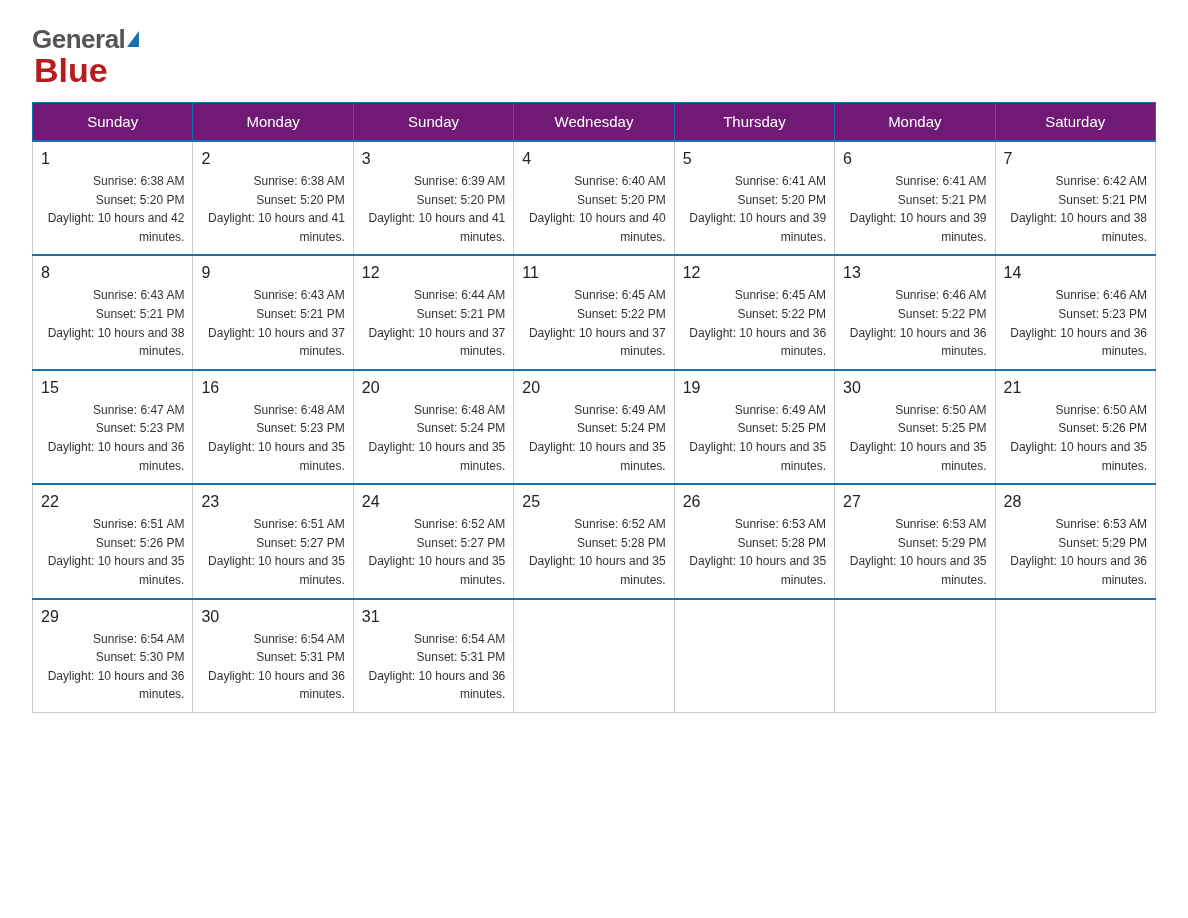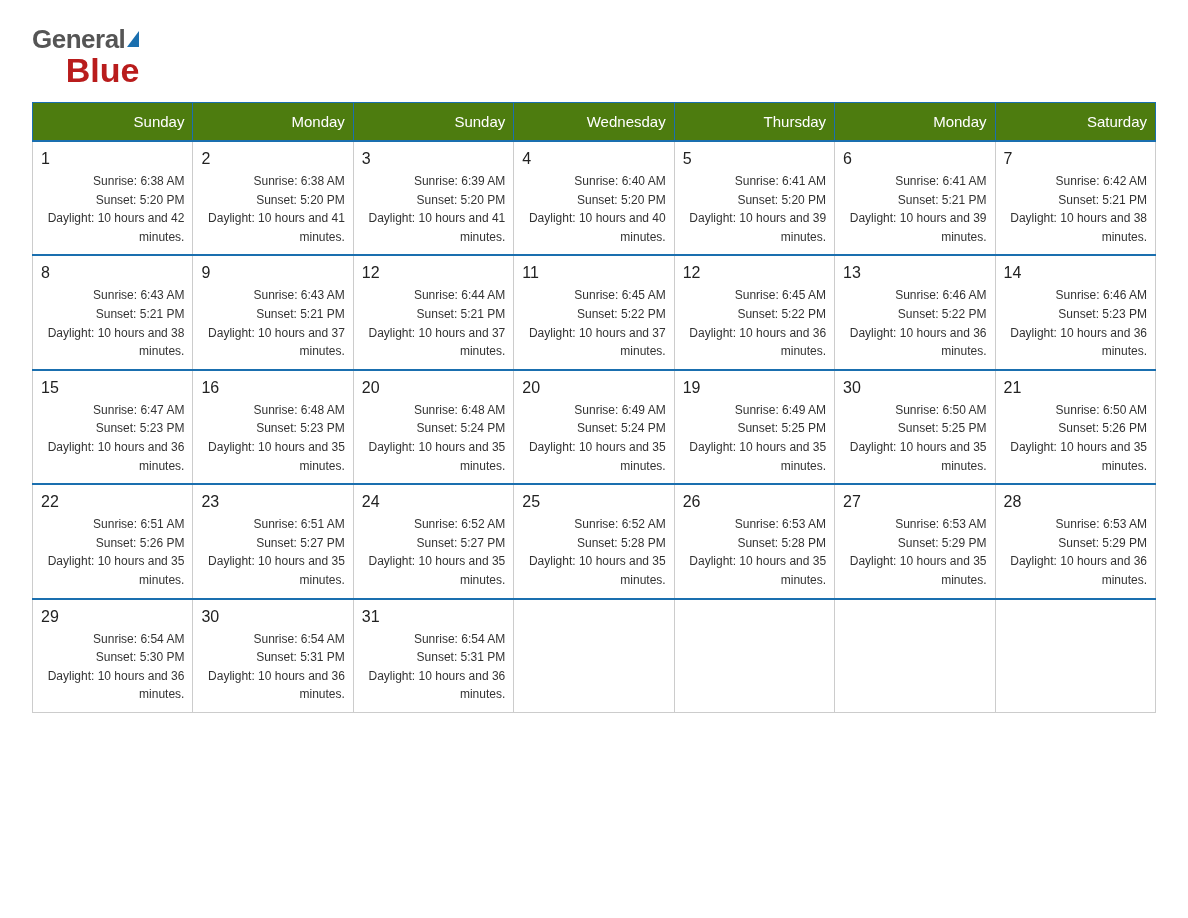--- a/index.html
+++ b/index.html
@@ -12,21 +12,21 @@
     }
     .header-row {
       display: flex;
       justify-content: space-between;
       align-items: flex-start;
       margin-bottom: 8px;
     }
     .logo {
       display: flex;
       flex-direction: column;
-      align-items: flex-end;
+      align-items: flex-start;
     }
     .title-section {
       text-align: right;
     }
     .month-year {
       font-size: 48px;
       font-weight: 300;
       color: #222;
       line-height: 1.1;
     }
@@ -34,26 +34,26 @@
       font-size: 20px;
       color: #444;
       margin-top: 4px;
     }
     .calendar {
       width: 100%;
       border-collapse: collapse;
       margin-top: 12px;
     }
     .calendar thead tr th {
-      background-color: #4d7c0f;
+      background-color: #701a75;
       color: #fff;
       font-size: 15px;
       font-weight: normal;
       padding: 10px 8px;
-      text-align: right;
+      text-align: center;
       border: 1px solid #1a6faf;
     }
     .calendar tbody tr td {
       vertical-align: top;
       padding: 8px;
       border: 1px solid #ccc;
       border-top: 2px solid #1a6faf;
       font-size: 12.5px;
       color: #333;
       width: 14.28%;

